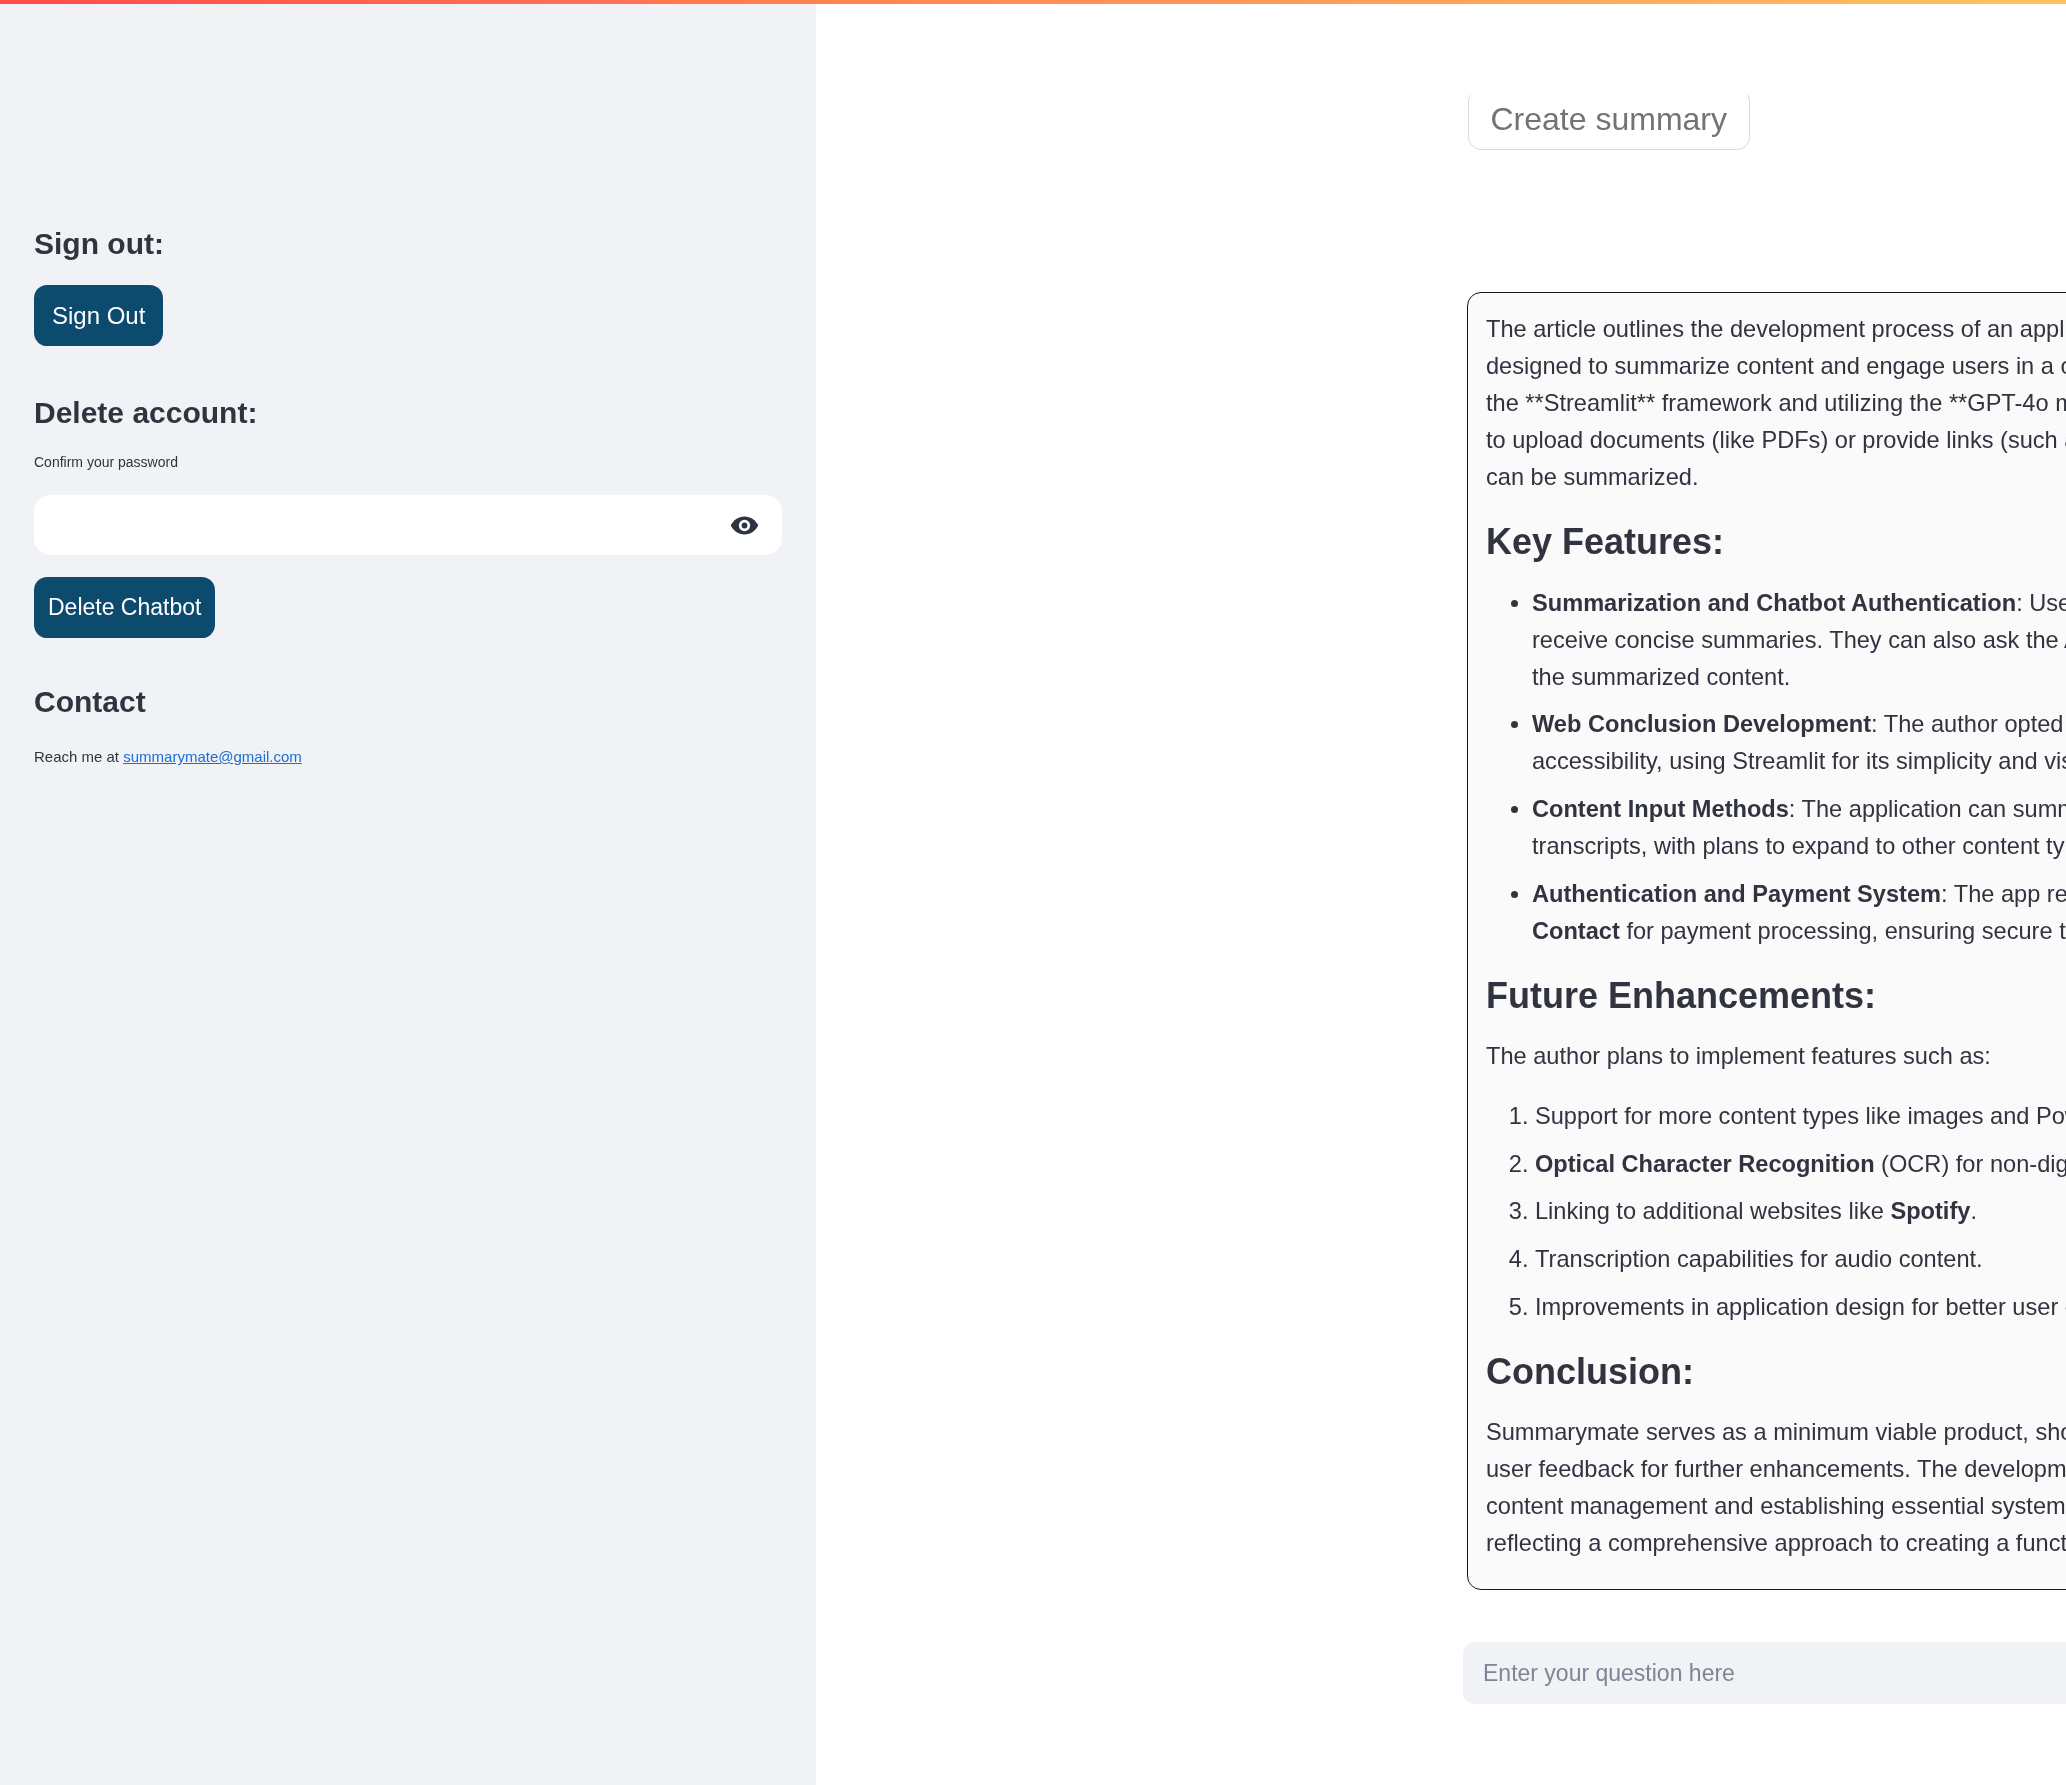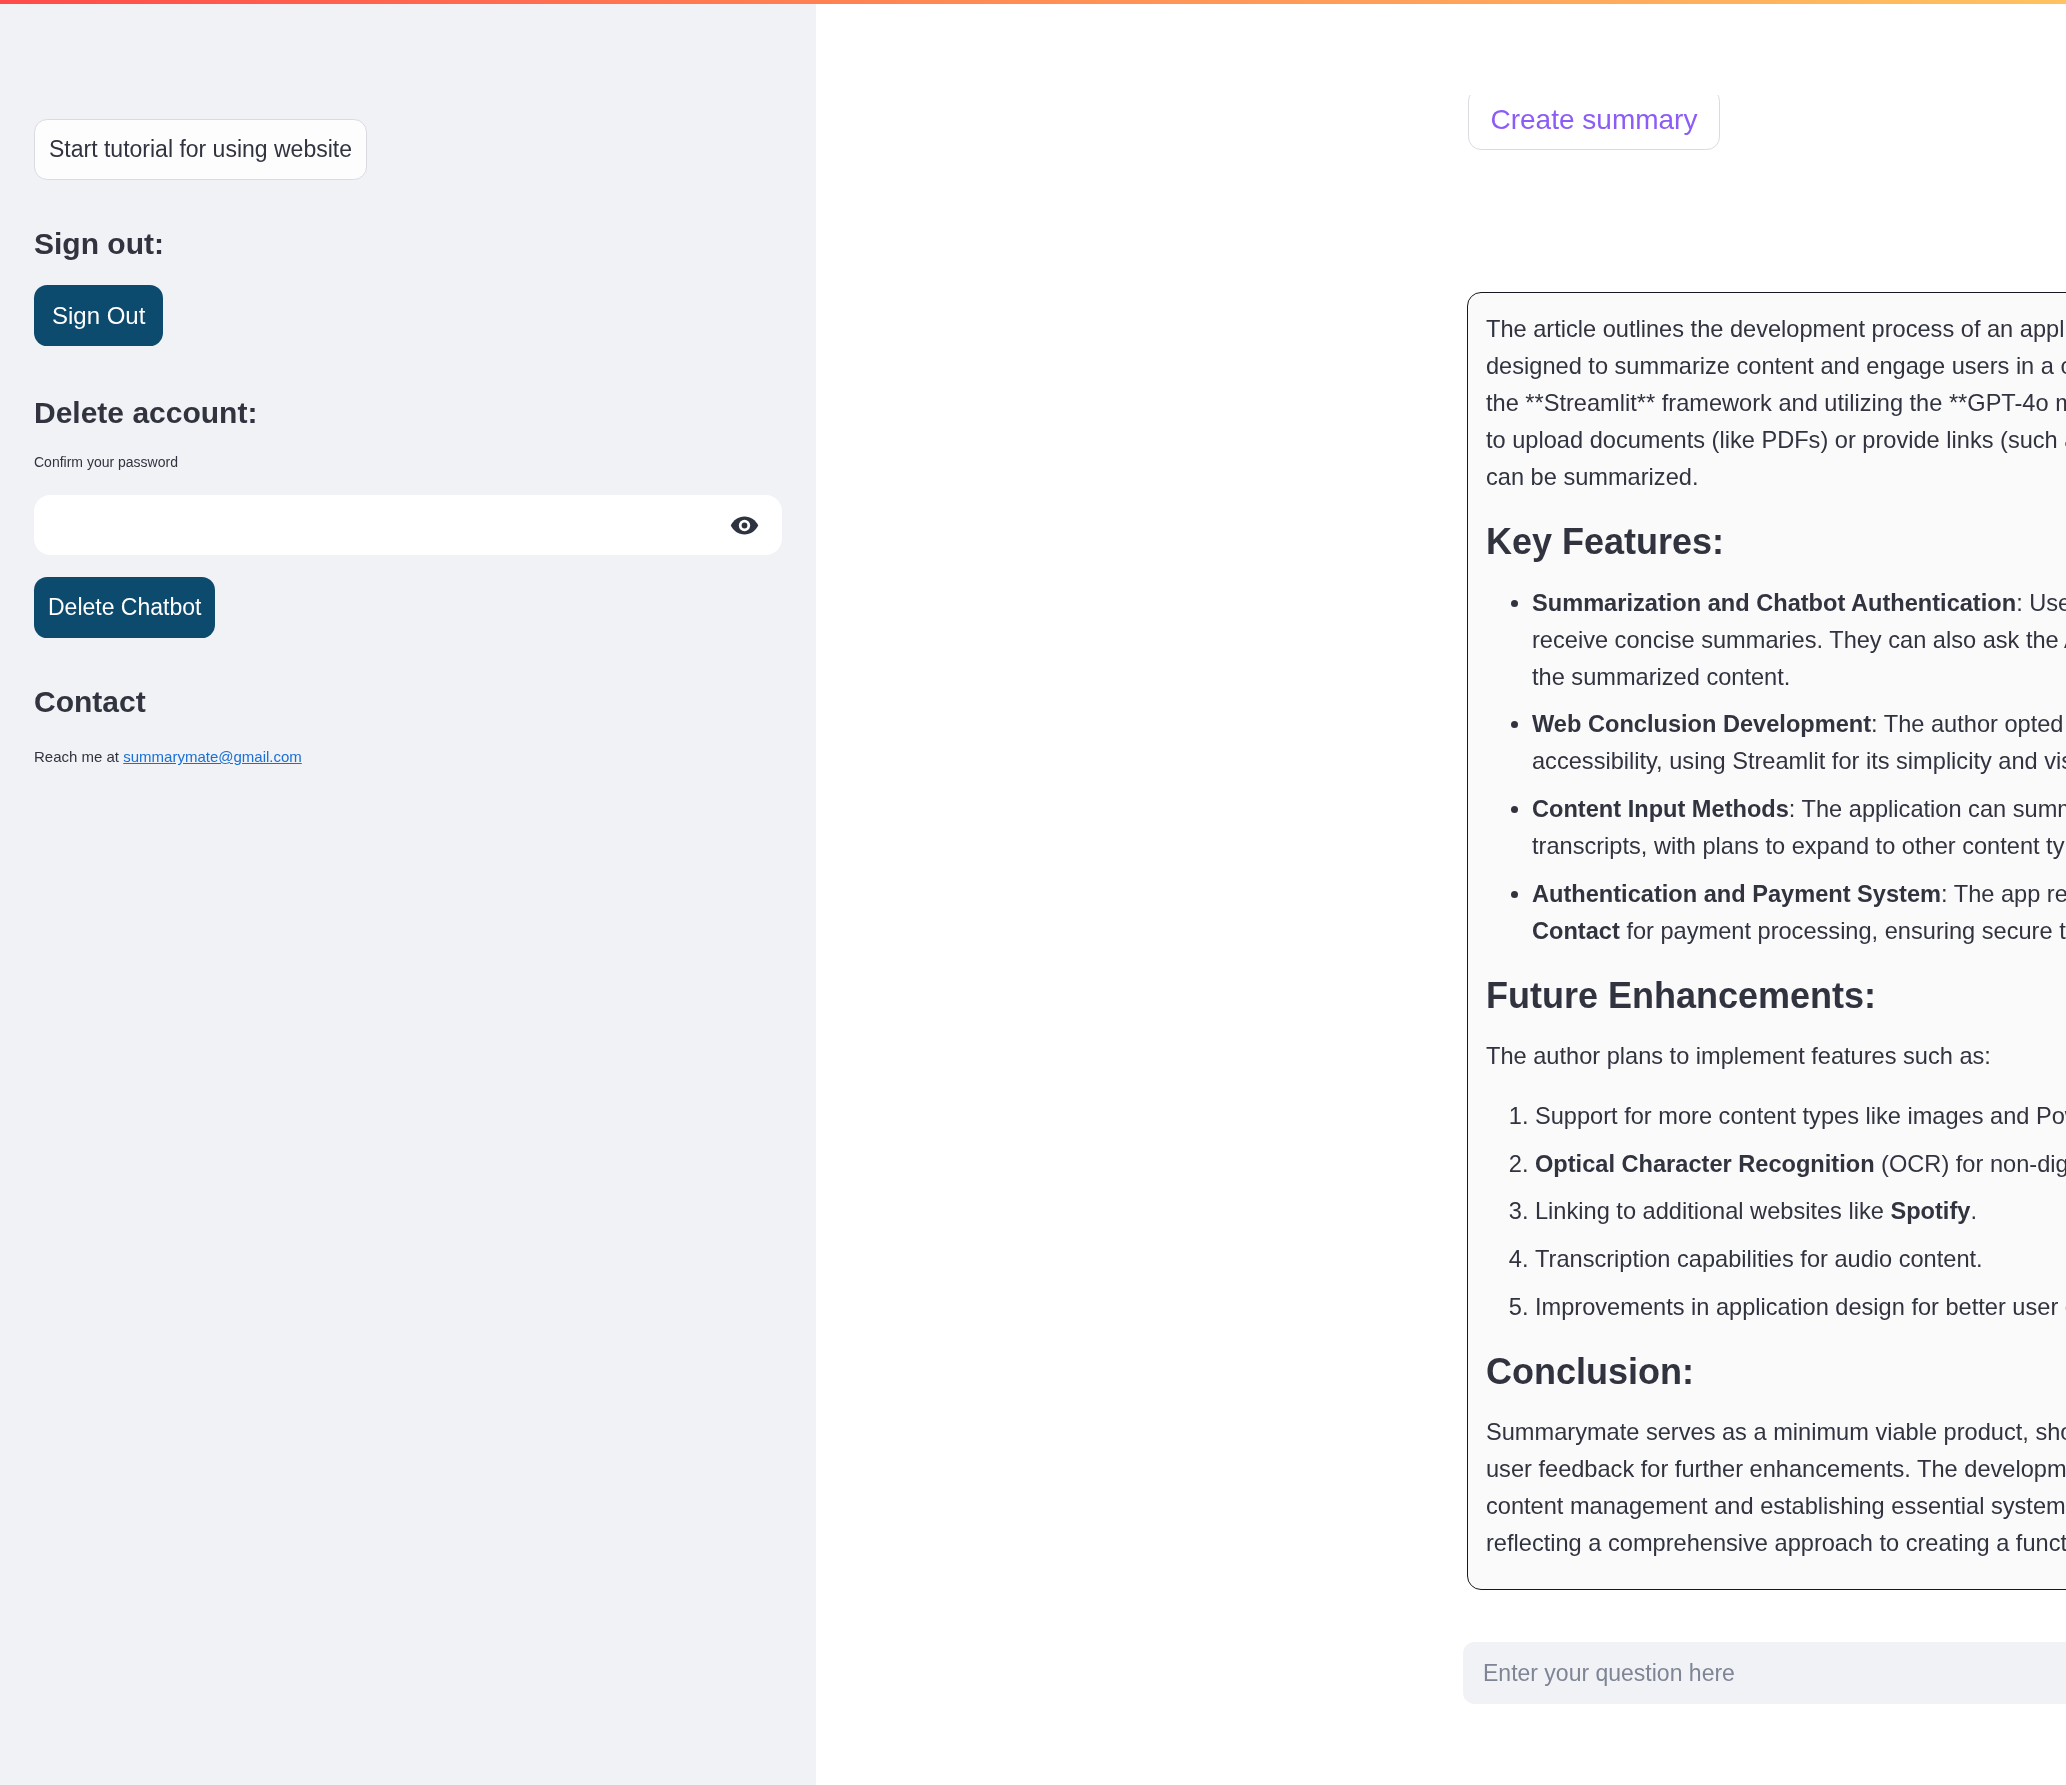--- a/index.html
+++ b/index.html
@@ -30,21 +30,21 @@
   #contact-line { position: absolute; left: 34px; top: 744px; font-size: 15px; color: #31333F; }
   #contact-line a { color: #1A6FD4; text-decoration: underline; cursor: pointer; }
 
   
   #main-header { position: absolute; left: 816px; top: 4.1px; width: 2358px; height: 91px;
     background: #ffffff; z-index: 5; }
 
   
   #create-summary-btn { position: absolute; left: 1468px; top: 88px; height: 62px; line-height: 59px;
     z-index: 1; border: 1.7px solid #D9DBE0; border-radius: 13.2px; background: #ffffff;
-    font-size: 28px; color: #8b5cf6; padding: 0 21.5px; white-space: nowrap; cursor: pointer; }
+    font-size: 32px; color: #737373; padding: 0 21.5px; white-space: nowrap; cursor: pointer; }
   #page-title { position: absolute; left: 1466px; top: 205px; font-size: 61px; font-weight: 700;
     letter-spacing: -0.4px; color: #31333F; }
 
   #summary-box { position: absolute; left: 1467px; top: 292px; width: 1047px; height: 1298px;
     border: 1.7px solid #15181E; border-radius: 14px; background: #FAFAFB;
     padding: 18px 19px 12.4px 18px; overflow: hidden; }
   #summary-box p { font-size: 23.6px; line-height: 37px; color: #31333F; margin: 0 0 23px; }
   #summary-box h3 { font-size: 36px; font-weight: 700; color: #31333F; margin: 25px 0 21.5px; }
   #summary-box ul { list-style: disc; padding-left: 46px; margin: 0 0 15px; }
   #summary-box ol { list-style: decimal; padding-left: 49px; margin: 0 0 12.4px; }
@@ -59,21 +59,20 @@
   #chat-input::placeholder { color: #7F8595; opacity: 1; }
 </style>
 </head>
 <body>
 
 <div id="stage">
 
   <div id="decoration-bar"></div>
 
   <div id="sidebar">
-    <button class="sb-btn" style="top:115px;">Start tutorial for using website</button>
 
     <div class="sb-h2" style="top:223px;">Sign out:</div>
     <button class="sb-btn-red" style="top:281px;">Sign Out</button>
 
     <div class="sb-h2" style="top:392px;">Delete account:</div>
     <div class="sb-label" style="top:450px;">Confirm your password</div>
 
     <div id="password-wrap">
       <input id="password-input" type="password" value="" style="">
       <button id="eye-btn">

